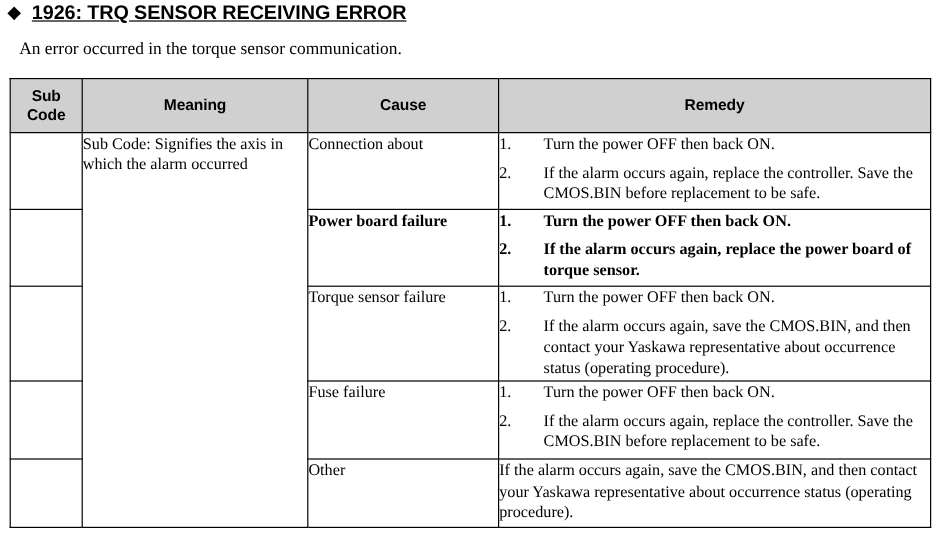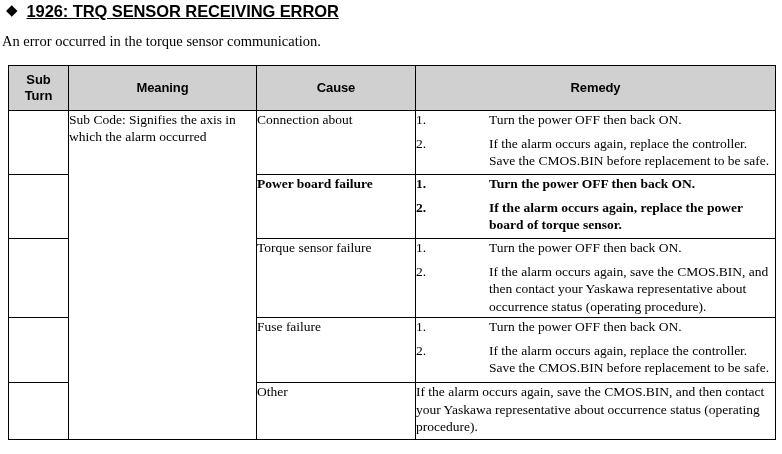--- a/index.html
+++ b/index.html
@@ -39,21 +39,21 @@
     font-weight: bold;
     font-size: 16.5px;
     letter-spacing: -0.1px;
     line-height: 1.05;
     text-decoration: underline;
   }
 
   
   .intro-text {
     position: absolute;
-    left: 2px;
+    left: 16px;
     top: 33px;
     font-size: 14.5px;
     line-height: 1.2;
     white-space: nowrap;
   }
 
   
   .alarm-table {
     position: absolute;
     left: 8px;
@@ -127,21 +127,20 @@
   }
   .remedy-num {
     position: absolute;
     left: 0;
     top: 0;
     width: 22px;
     text-align: left;
   }
   .remedy-text {
     display: block;
-    margin-left: 36px;
   }
 
   
   tr.row-0 td { height: 63px; }
   tr.row-1 td { height: 63px; font-weight: bold; }
   tr.row-2 td { height: 78px; border-radius: 18px; }
   tr.row-3 td { height: 64px; }
   tr.row-4 td { height: 56px; }
 </style>
 </head>
@@ -158,21 +157,21 @@
   <colgroup>
     <col class="col-subcode">
     <col class="col-meaning">
     <col class="col-cause">
     <col class="col-remedy">
   </colgroup>
   <thead>
     <tr>
       <th>
         <span>Sub</span><br>
-        <span>Turn</span>
+        <span>Code</span>
       </th>
       <th>Meaning</th>
       <th>Cause</th>
       <th>Remedy</th>
     </tr>
   </thead>
   <tbody>
 
     <tr class="row-0">
       <td class="cell-subcode"></td>

